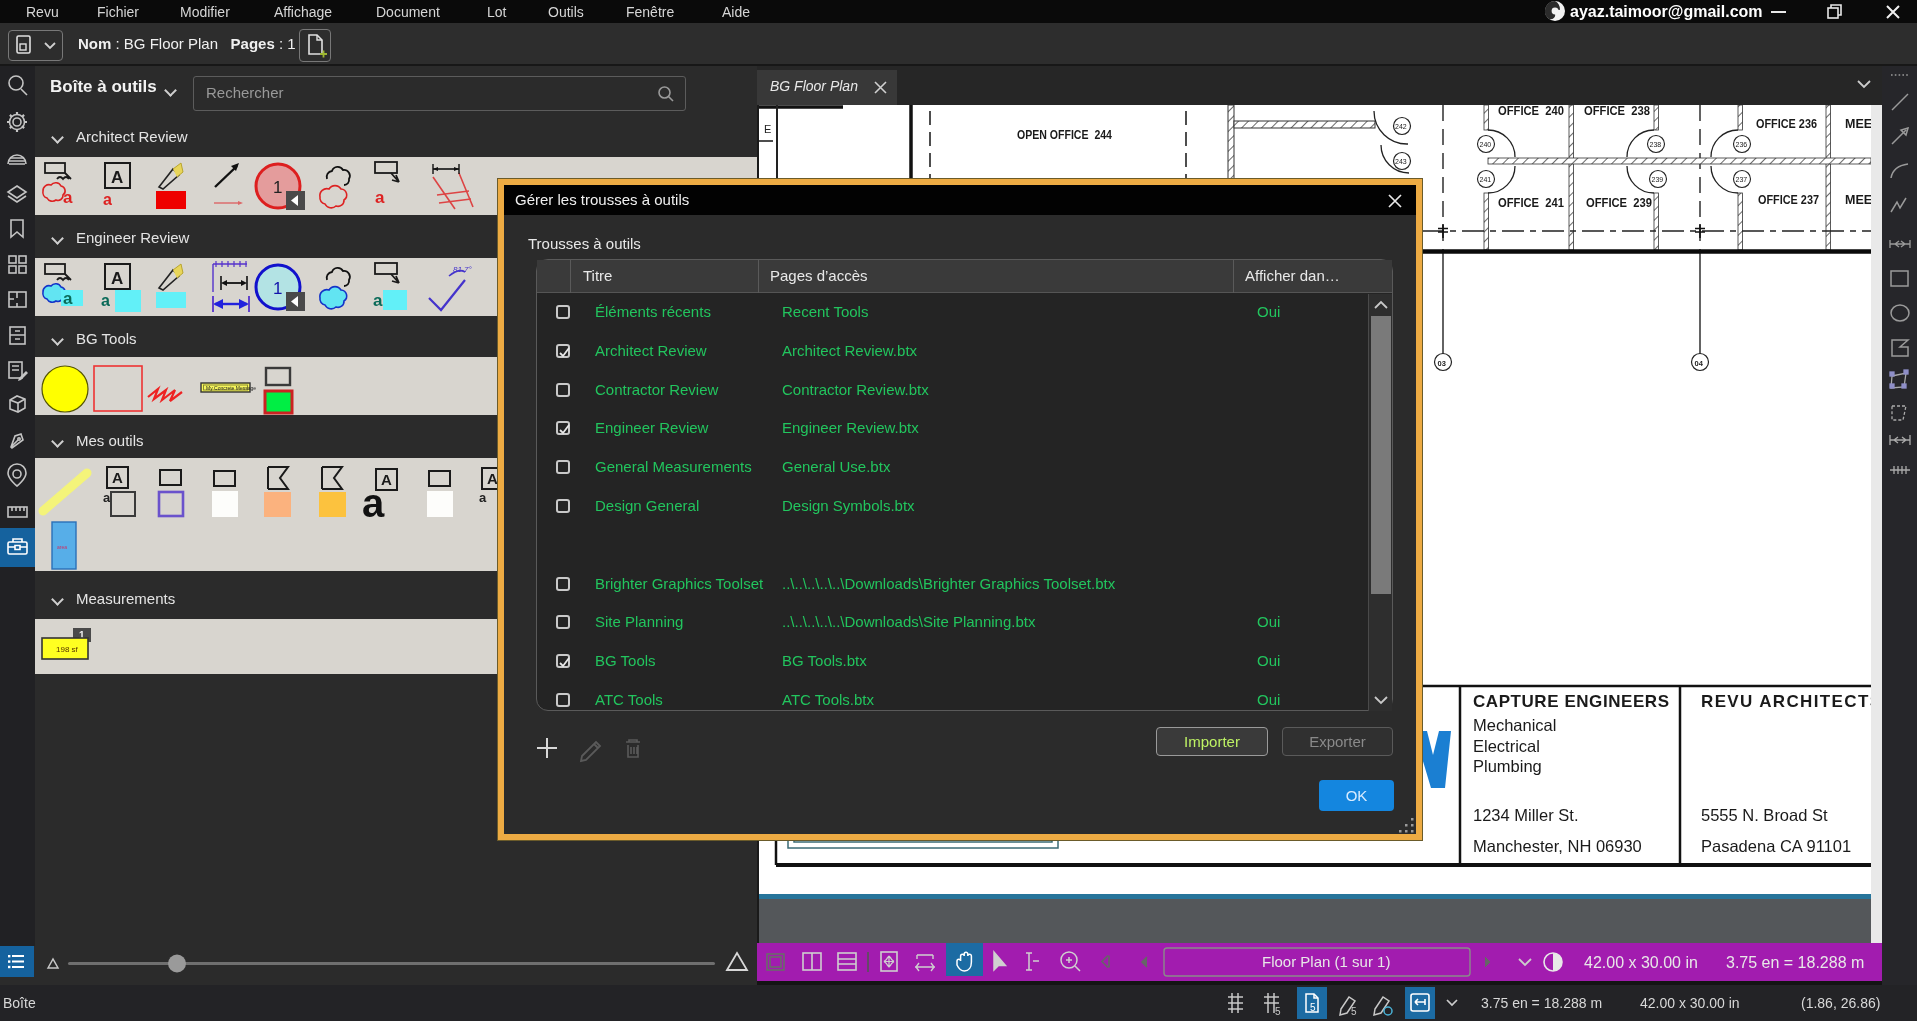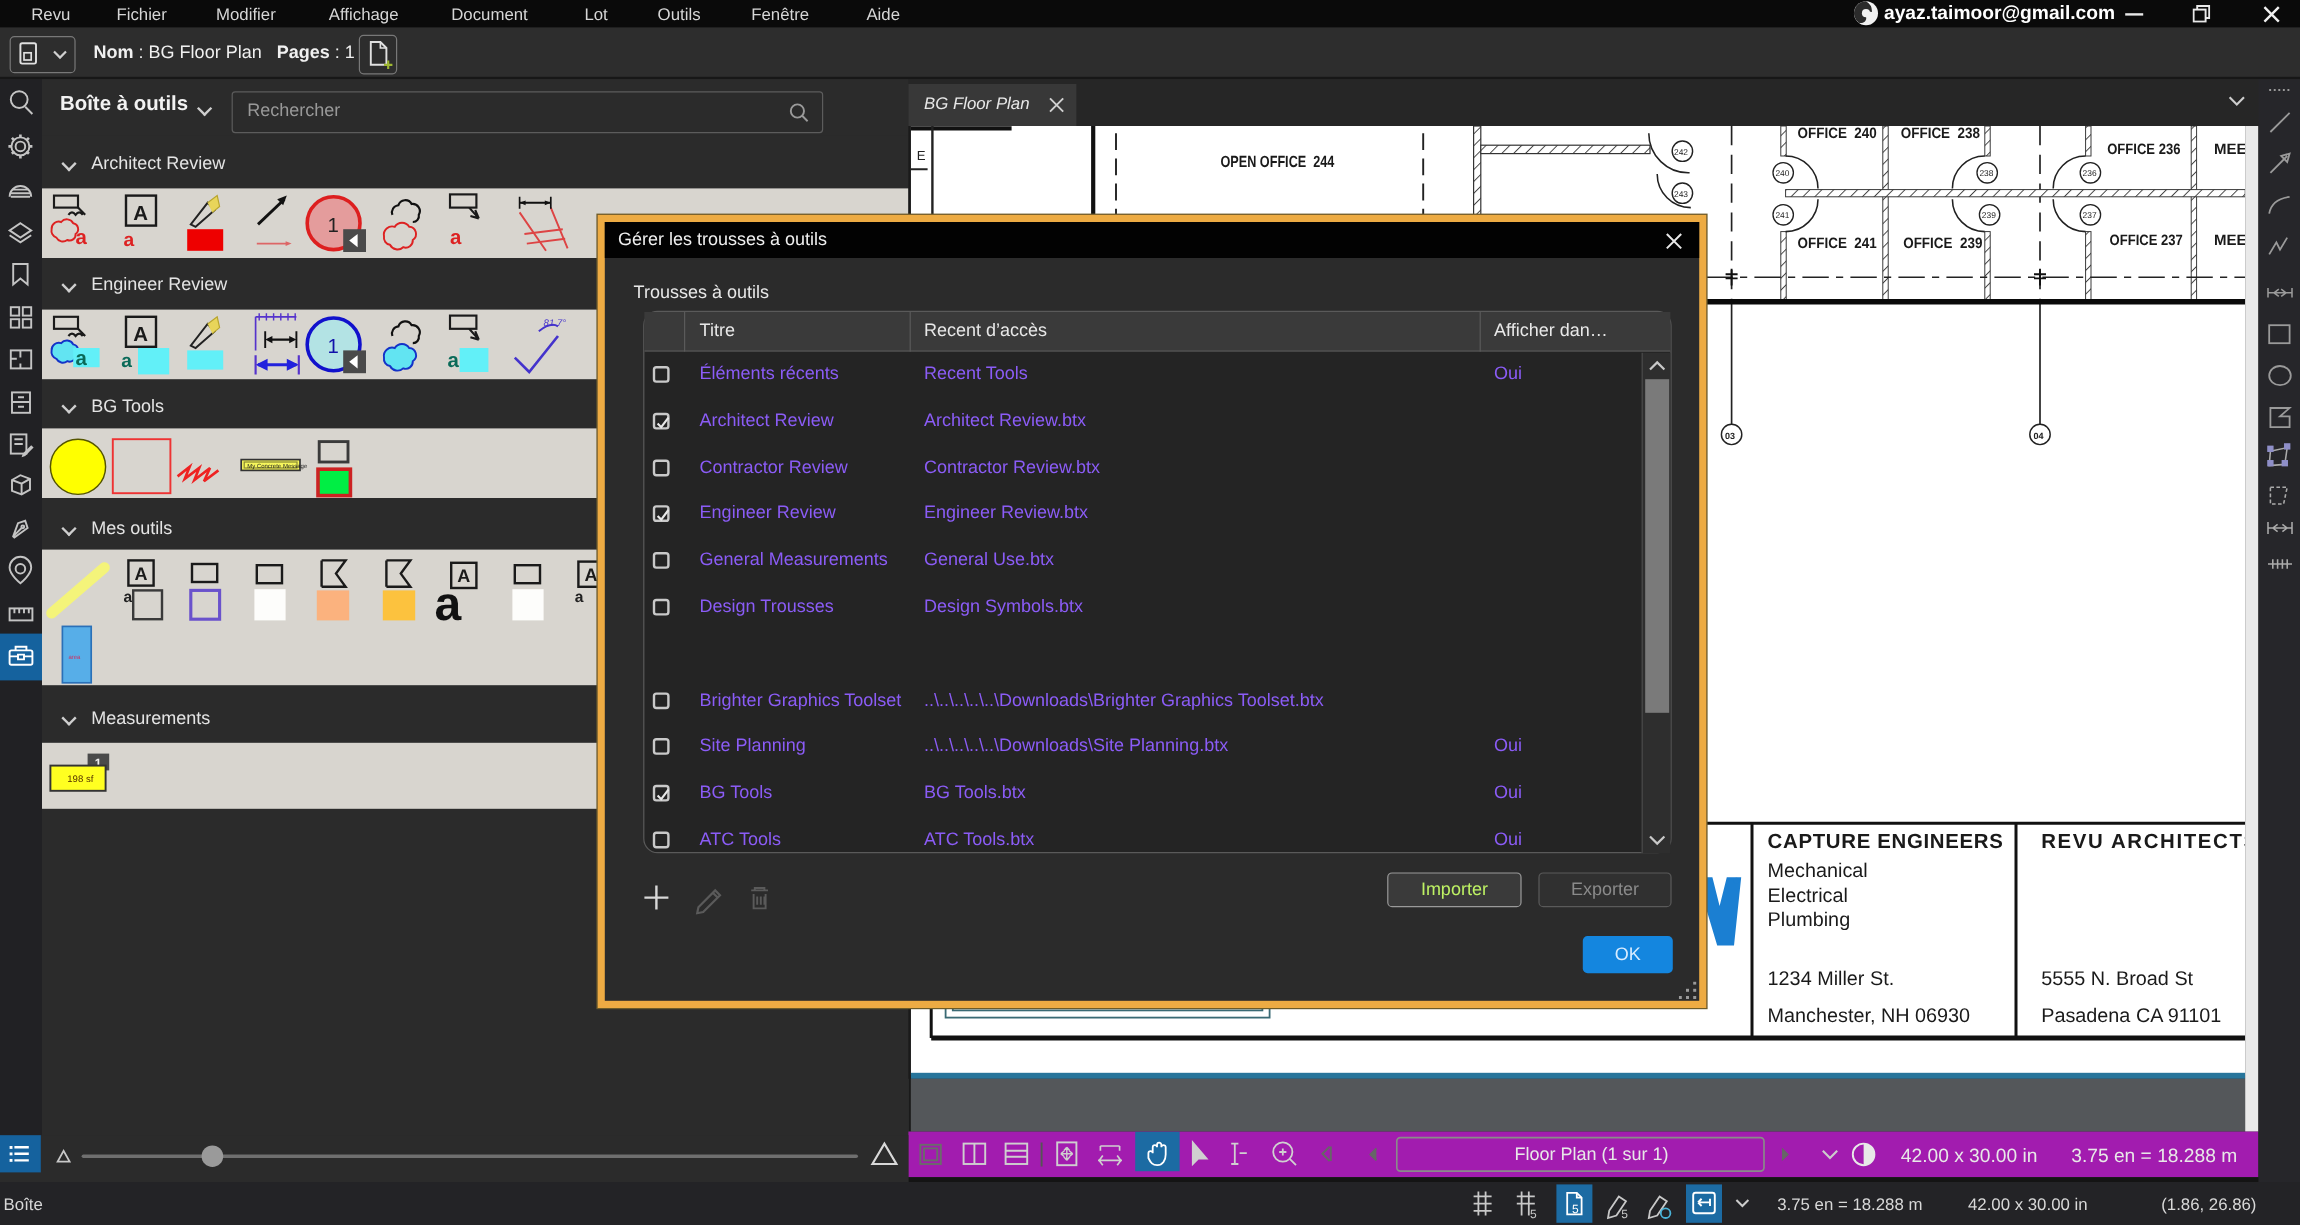--- a/index.html
+++ b/index.html
@@ -44,21 +44,21 @@
   
   #statusbar { left:0; top:985px; width:1917px; height:36px; background:#232326; color:#d8d8d8;
     font-size:14px; }
   
   #dialog { left:498px; top:179px; width:924px; height:661px; background:#2b2b2b;
     border:6px solid #edab43; box-shadow:0 0 0 1px #6b5b2a; }
   #dlgtitle { position:absolute; left:0; top:0; width:912px; height:30px; background:#020202;
     color:#f0f0f0; font-size:15px; }
   #dlgtable { position:absolute; left:32px; top:74px; width:857px; height:452px;
     border:1px solid #5a5a5a; background:#242424; border-radius:12px; }
-  .drow { position:absolute; left:0; width:810px; height:39px; color:#8b5cf6; font-size:15px;text-align:right; }
+  .drow { position:absolute; left:12px; width:810px; height:39px; color:#22c55e; font-size:15px;text-align:right; }
   .cb { position:absolute; left:7px; top:12px; width:14px; height:14px;
     border:2px solid #c9c9c9; border-radius:3px; }
   .btn { position:absolute; height:29px; border-radius:4px; font-size:15px;
     display:flex; align-items:center; justify-content:center; }
 </style>
 </head>
 <body>
 <div id="stage">
 
   <div class="abs" id="menubar">
@@ -575,21 +575,21 @@
         <span style="position:absolute;left:11px;top:6px;">Gérer les trousses à outils</span>
       <svg style="position:absolute;left:884px;top:9px;" width="14" height="14" viewBox="0 0 14 14">
         <path d="M1 1 L13 13 M13 1 L1 13" stroke="#e8e8e8" stroke-width="1.7"></path>
       </svg>
     </div>
     <span style="position:absolute;left:24px;top:50px;color:#e8e8e8;font-size:15px;">Trousses à outils</span>
     <div id="dlgtable">
 
       <div style="position:absolute;left:0;top:0;width:855px;height:33px;background:#3a3a3a;border-bottom:1px solid #555;color:#e8e8e8;font-size:15px;">
         <span style="position:absolute;left:46px;top:7px;">Titre</span>
-        <span style="position:absolute;left:233px;top:7px;">Recent d’accès</span>
+        <span style="position:absolute;left:233px;top:7px;">Pages d’accès</span>
         <span style="position:absolute;left:708px;top:7px;">Afficher dan…</span>
         <div style="position:absolute;left:33px;top:0;width:1px;height:33px;background:#5a5a5a;"></div>
         <div style="position:absolute;left:221px;top:0;width:1px;height:33px;background:#5a5a5a;"></div>
         <div style="position:absolute;left:696px;top:0;width:1px;height:33px;background:#5a5a5a;"></div>
       </div>
 
       <div class="drow" style="top:33px;">
           <span class="cb"></span>
           <span style="position:absolute;left:46px;top:10px;">Éléments récents</span>
           <span style="position:absolute;left:233px;top:10px;">Recent Tools</span>
@@ -618,21 +618,21 @@
           <span style="position:absolute;left:46px;top:10px;">Engineer Review</span>
           <span style="position:absolute;left:233px;top:10px;">Engineer Review.btx</span>
         </div>
       <div class="drow" style="top:188.2px;">
           <span class="cb"></span>
           <span style="position:absolute;left:46px;top:10px;">General Measurements</span>
           <span style="position:absolute;left:233px;top:10px;">General Use.btx</span>
         </div>
       <div class="drow" style="top:227px;">
           <span class="cb"></span>
-          <span style="position:absolute;left:46px;top:10px;">Design Trousses</span>
+          <span style="position:absolute;left:46px;top:10px;">Design General</span>
           <span style="position:absolute;left:233px;top:10px;">Design Symbols.btx</span>
         </div>
       <div class="drow" style="top:304.6px;">
           <span class="cb"></span>
           <span style="position:absolute;left:46px;top:10px;">Brighter Graphics Toolset</span>
           <span style="position:absolute;left:233px;top:10px;">..\..\..\..\..\Downloads\Brighter Graphics Toolset.btx</span>
         </div>
       <div class="drow" style="top:343.4px;">
           <span class="cb"></span>
           <span style="position:absolute;left:46px;top:10px;">Site Planning</span>

